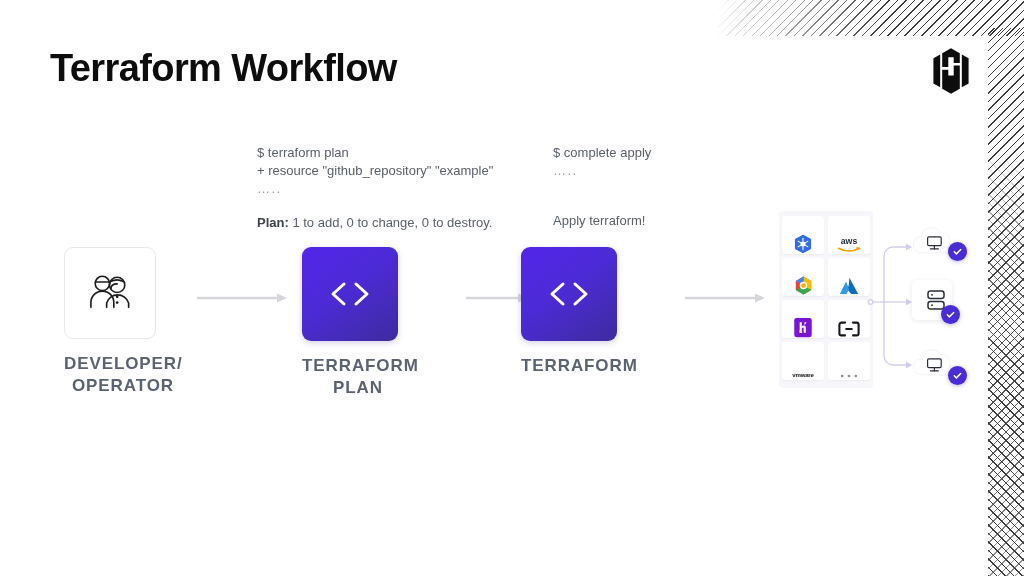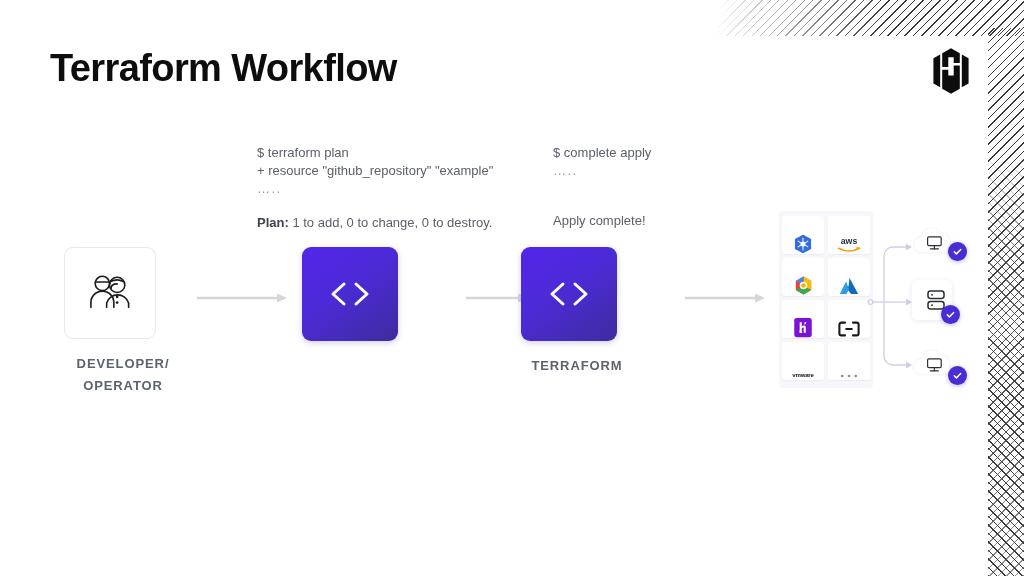--- a/index.html
+++ b/index.html
@@ -101,21 +101,21 @@
   .term-apply { left: 553px; top: 144px; }
   .term-gap { height: 16px; }
 
   
   .stage {
     position: absolute;
     text-align: center;
   }
   .stage-label {
     margin-top: 14px;
-    font-size: 13px;
+    font-size: 17px;
     font-weight: bold;
     color: #5c6370;
     letter-spacing: 0.9px;
     line-height: 22px;
   }
 
   .dev-card {
     width: 92px;
     height: 92px;
     border: 1px solid #e8e8ea;
@@ -249,21 +249,21 @@
     <div class="dots">…..</div>
     <div class="term-gap"></div>
     <div><span class="bold">Plan:</span><span> 1 to add, 0 to change, 0 to destroy.</span></div>
   </div>
 
   <div class="term term-apply">
     <div>$ complete apply</div>
     <div class="dots">…..</div>
     <div class="term-gap"></div>
     <div class="term-gap"></div>
-    <div>Apply complete!</div>
+    <div>Apply terraform!</div>
   </div>
 
   <div class="stage stage-dev">
     <div class="dev-card">
       <svg width="50" height="42" viewBox="0 0 52 44" aria-hidden="true">
         <g fill="none" stroke="#1c1c1c" stroke-width="1.7" stroke-linecap="round" stroke-linejoin="round">
           <circle cx="18" cy="12" r="7.5"></circle>
           <path d="M10.5 10.5 h15"></path>
           <path d="M6 37 v-5 a12 12 0 0 1 24 0 v5"></path>
           <circle cx="33.5" cy="13.5" r="8"></circle>
@@ -289,20 +289,23 @@
   </div>
 
   <div class="stage stage-plan">
     <div class="tf-card">
       <svg width="42" height="26" viewBox="0 0 42 26" aria-hidden="true">
         <g fill="none" stroke="#ffffff" stroke-width="3" stroke-linecap="round" stroke-linejoin="round">
           <polyline points="15,3 4,13 15,23"></polyline>
           <polyline points="27,3 38,13 27,23"></polyline>
         </g>
       </svg>
+    </div>
+    <div class="stage-label">
+      <div>TERRAFORM PLAN</div>
     </div>
   </div>
 
   <div class="arrow arrow-2">
     <svg width="62" height="10" viewBox="0 0 62 10" aria-hidden="true">
       <line x1="0" y1="5" x2="52" y2="5" stroke="#d5d6da" stroke-width="2.4"></line>
       <polygon points="52,0.5 62,5 52,9.5" fill="#d5d6da"></polygon>
     </svg>
   </div>
 

